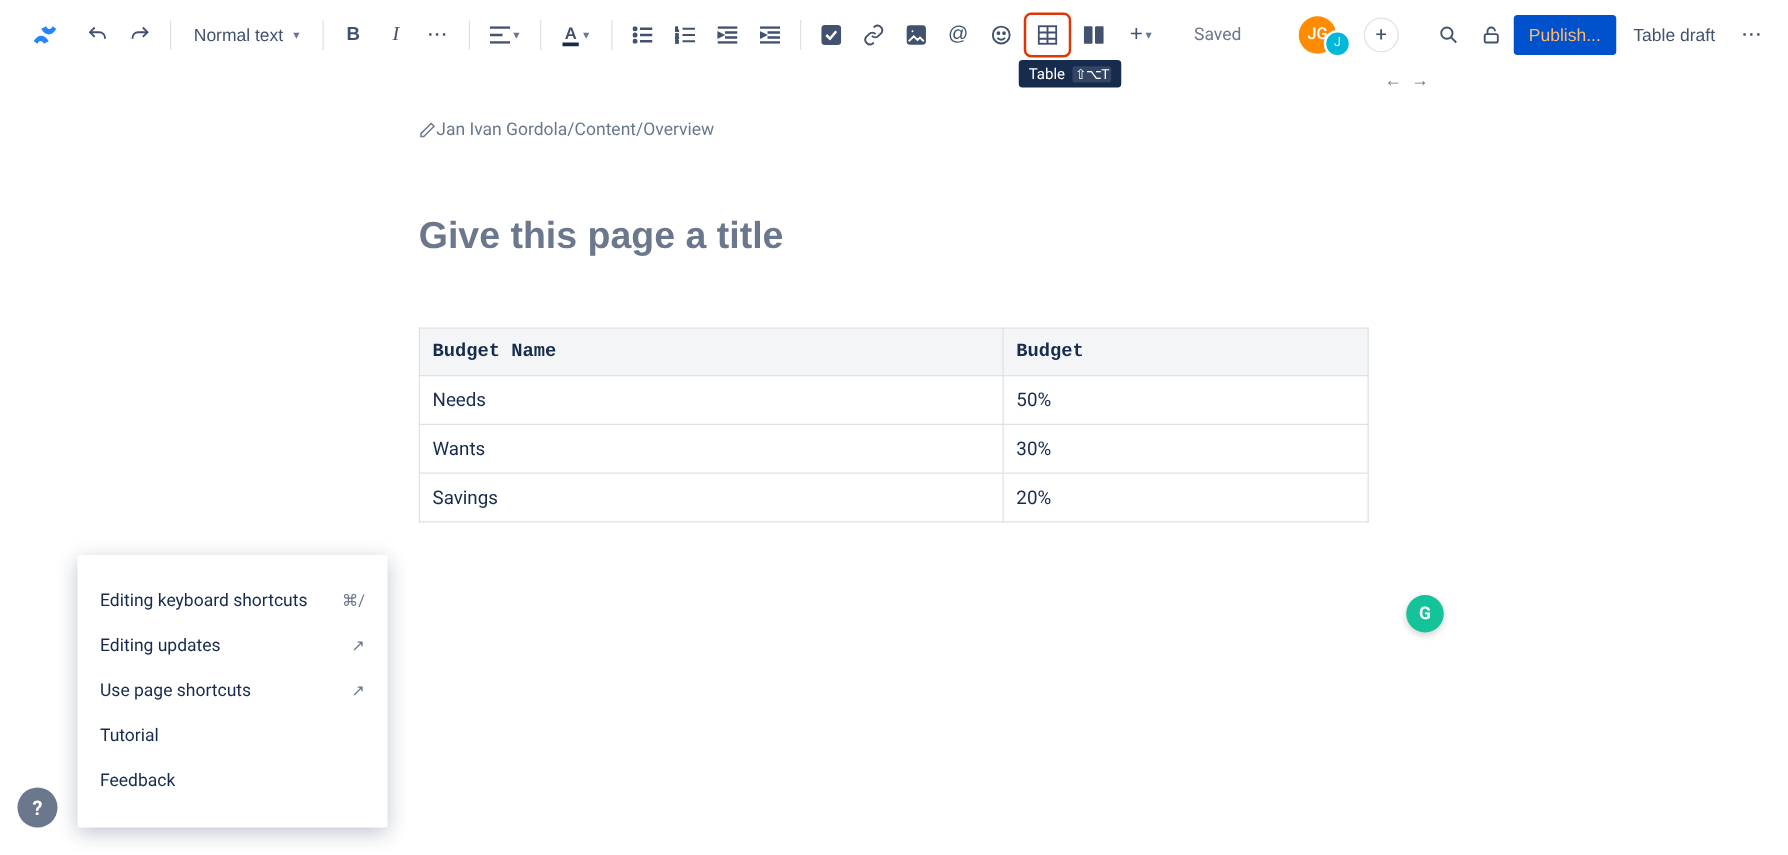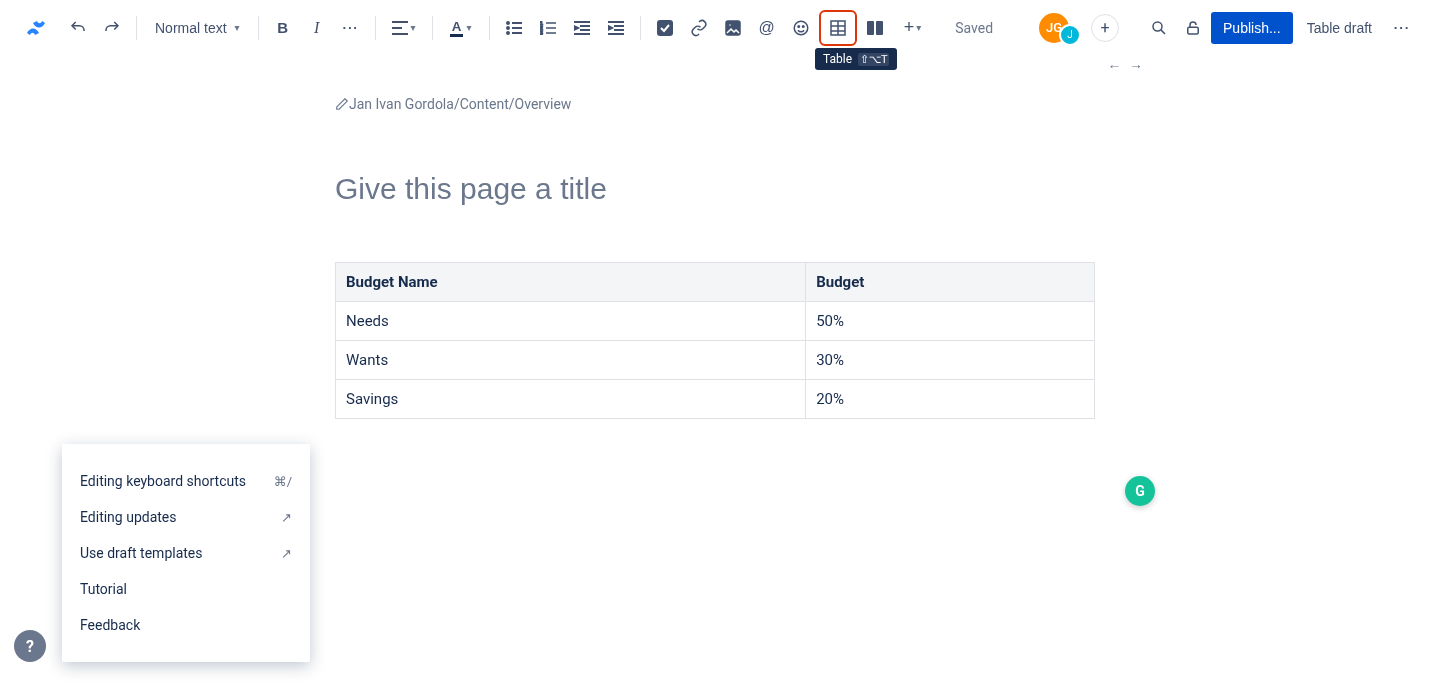--- a/index.html
+++ b/index.html
@@ -11,41 +11,41 @@
   .tb-btn { width: 32px; height: 32px; border-radius: 3px; display:flex; align-items:center; justify-content:center; color:#42526E; cursor:pointer; background:none; border:none; }
   .tb-sep { width:1px; height:24px; background:#DFE1E6; margin:0 6px; }
   .text-style-btn { display:flex; align-items:center; gap:8px; height:32px; padding:0 10px; border-radius:3px; color:#42526E; cursor:pointer; background:none; border:none; font-size:14px; }
   .chev { font-size:10px; color:#6B778C; }
   .flex-spacer { flex:1; }
   .saved-text { color:#6B778C; font-size:14px; margin-right:8px; }
   .avatar-stack { display:flex; align-items:center; margin-right:8px; }
   .avatar { width:30px; height:30px; border-radius:50%; display:flex; align-items:center; justify-content:center; color:#fff; font-size:13px; font-weight:500; background:#FF8B00;margin-left:36px; }
   .avatar2 { width:22px; height:22px; border-radius:50%; background:#00B8D9; margin-left:-10px; margin-top:14px; border:2px solid #fff; display:flex; align-items:center; justify-content:center; color:#fff; font-size:10px; }
   .add-circle { width:28px; height:28px; border-radius:50%; border:1px solid #DFE1E6; display:flex; align-items:center; justify-content:center; color:#42526E; cursor:pointer; font-size:16px; }
-  .publish-btn { background:#0052CC; color:#ffffff; border:none; border-radius:3px; height:32px; padding:0 12px; font-size:14px; font-weight:500; cursor:pointer; }
+  .publish-btn { background:#0052CC; color:#fdba74; border:none; border-radius:3px; height:32px; padding:0 12px; font-size:14px; font-weight:500; cursor:pointer; }
   .close-draft-btn { background:none; border:none; color:#42526E; height:32px; padding:0 12px; font-size:14px; cursor:pointer; }
   .highlight-red { border:2px solid #DE350B; border-radius:6px; height:36px; width:38px; }
 
   
   .tooltip { position:absolute; top:48px; left:815px; background:#172B4D; color:#fff; font-size:12px; padding:4px 8px; border-radius:3px; display:flex; align-items:flex-end; gap:6px; }
   .kbd { background:#344563; border-radius:2px; padding:0 2px; font-size:11px; letter-spacing: -0.5px;}
 
   
   .content-wrap { max-width:760px; margin:0 auto; padding-top:40px; position:relative; }
   .breadcrumb-row { display:flex; align-items:center; color:#6B778C; font-size:14px; }
   .breadcrumb-row a { color:#6B778C; text-decoration:none; }
   .breadcrumb-sep { color:#6B778C; }
   .width-toggle { position:absolute; right:-50px; top:0; color:#6B778C; font-size:14px; letter-spacing:2px; cursor:pointer; }
-  .title-input { width:100%; border:none; outline:none; font-size:30px; font-weight:400; margin-top:60px; }
+  .title-input { width:100%; border:none; outline:none; font-size:30px; font-weight:700; margin-top:60px; }
   .title-input::placeholder { color:#6B778C; }
 
   
   .ed-table { width:100%; border-collapse:collapse; margin-top:56px; border:1px solid #DFE1E6; }
   .ed-table th, .ed-table td { border:1px solid #DFE1E6; padding:10px 10px; text-align:left; font-size:15px; }
-  .ed-table th { background:#F4F5F7; font-weight:700; }
+  .ed-table th { background:#F4F5F7; font-weight:700;font-family:Liberation Mono, monospace; }
 
   
   .grammarly { position:absolute; right:-60px; top:420px; width:30px; height:30px; border-radius:50%; background:#15C39A; color:#fff; display:flex; align-items:center; justify-content:center; font-weight:700; box-shadow:0 2px 6px rgba(0,0,0,0.2); }
 
   
   .help-btn { position:absolute; left:14px; bottom:22px; width:32px; height:32px; border-radius:50%; background:#6B778C; color:#fff; display:flex; align-items:center; justify-content:center; font-weight:700; cursor:pointer; font-size:16px;}
   .help-menu { position:absolute; left:62px; bottom:22px; width:248px; background:#fff; border-radius:2px; box-shadow:0 4px 16px rgba(9,30,66,0.25); padding:19px 0; }
   .help-item { display:flex; align-items:center; justify-content:space-between; padding:10px 18px; font-size:14px; color:#172B4D; cursor:pointer; }
   .help-hint { color:#6B778C; font-size:13px; }
   .ext-icon { color:#6B778C; font-size:13px; }
@@ -281,21 +281,21 @@
 <div class="help-menu">
   <div class="help-item">
     <span>Editing keyboard shortcuts</span>
     <span class="help-hint">⌘/</span>
   </div>
   <div class="help-item">
     <span>Editing updates</span>
     <span class="ext-icon">↗</span>
   </div>
   <div class="help-item">
-    <span>Use draft templates</span>
+    <span>Use page shortcuts</span>
     <span class="ext-icon">↗</span>
   </div>
   <div class="help-item">
     <span>Tutorial</span>
   </div>
   <div class="help-item">
     <span>Feedback</span>
   </div>
 </div>
 

